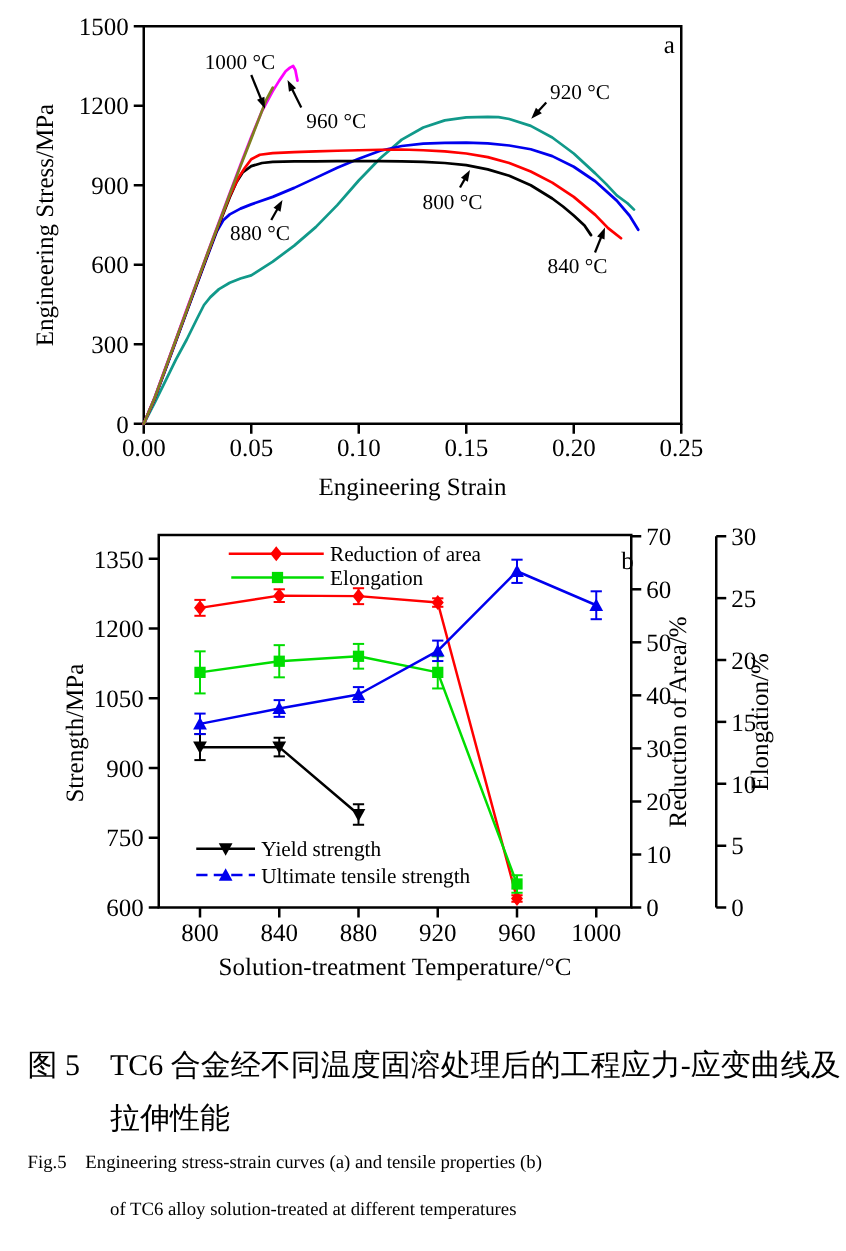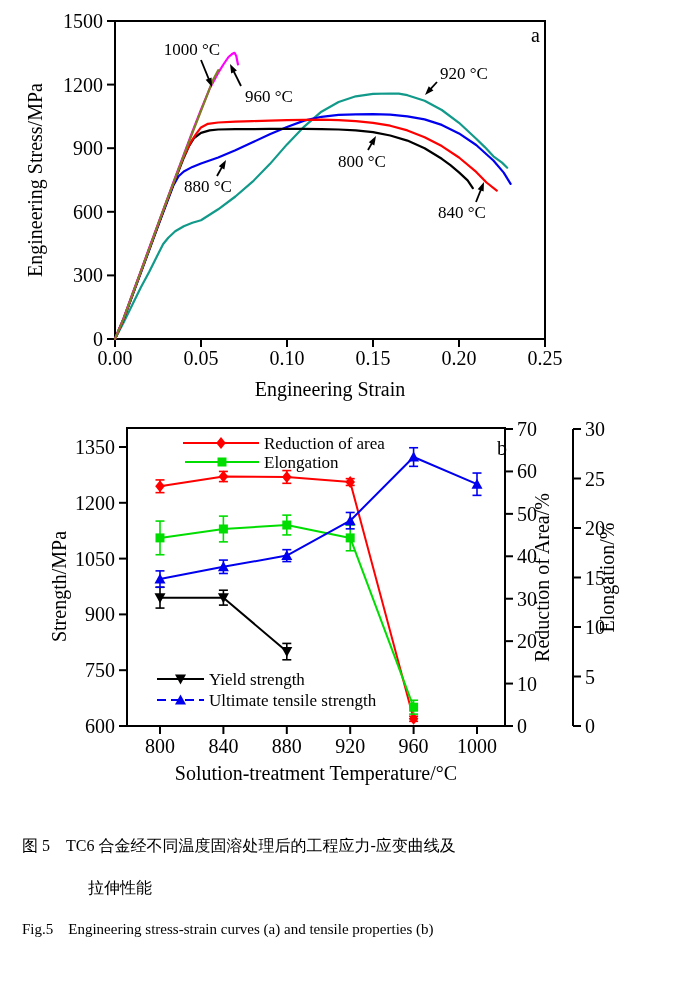--- a/index.html
+++ b/index.html
@@ -2,21 +2,21 @@
 <html><head>
 <meta charset="utf-8">
 <style>
   html,body{margin:0;padding:0;background:#fff;}
   #page{position:relative;width:677px;height:1001px;background:#ffffff;overflow:hidden;
         font-family:"Liberation Serif","DejaVu Serif",serif;color:#000;}
   .chart-svg{position:absolute;left:0;}
   #chart-a-svg{top:0;}
   #chart-b-svg{top:405px;}
   .cap{position:absolute;white-space:nowrap;color:#000;}
-  .cap-zh{font-size:16px;}
+  .cap-zh{font-size:24px;}
   .cap-en{font-size:15px;}
   #cap-zh1{left:22px;top:836px;}
   #cap-zh2{left:88px;top:878px;}
   #cap-en1{left:22px;top:920px;}
   #cap-en2{left:88px;top:960px;}
 </style>
 </head>
 <body>
 
 <div id="page">
@@ -282,13 +282,14 @@
           <polygon points="180.5,289.5 186,299.5 175,299.5" fill="#0000ee"></polygon>
           <text x="209" y="301" font-size="17">Ultimate tensile strength</text>
         </g>
         <text x="497" y="50" font-size="20">b</text>
       </g>
     </svg>
 
   <div class="cap cap-zh" id="cap-zh1">图 5　TC6 合金经不同温度固溶处理后的工程应力-应变曲线及</div>
   <div class="cap cap-zh" id="cap-zh2">拉伸性能</div>
   <div class="cap cap-en" id="cap-en1">Fig.5　Engineering stress-strain curves (a) and tensile properties (b)</div>
+  <div class="cap cap-en" id="cap-en2">of TC6 alloy solution-treated at different temperatures</div>
 </div>
 
 </body></html>

